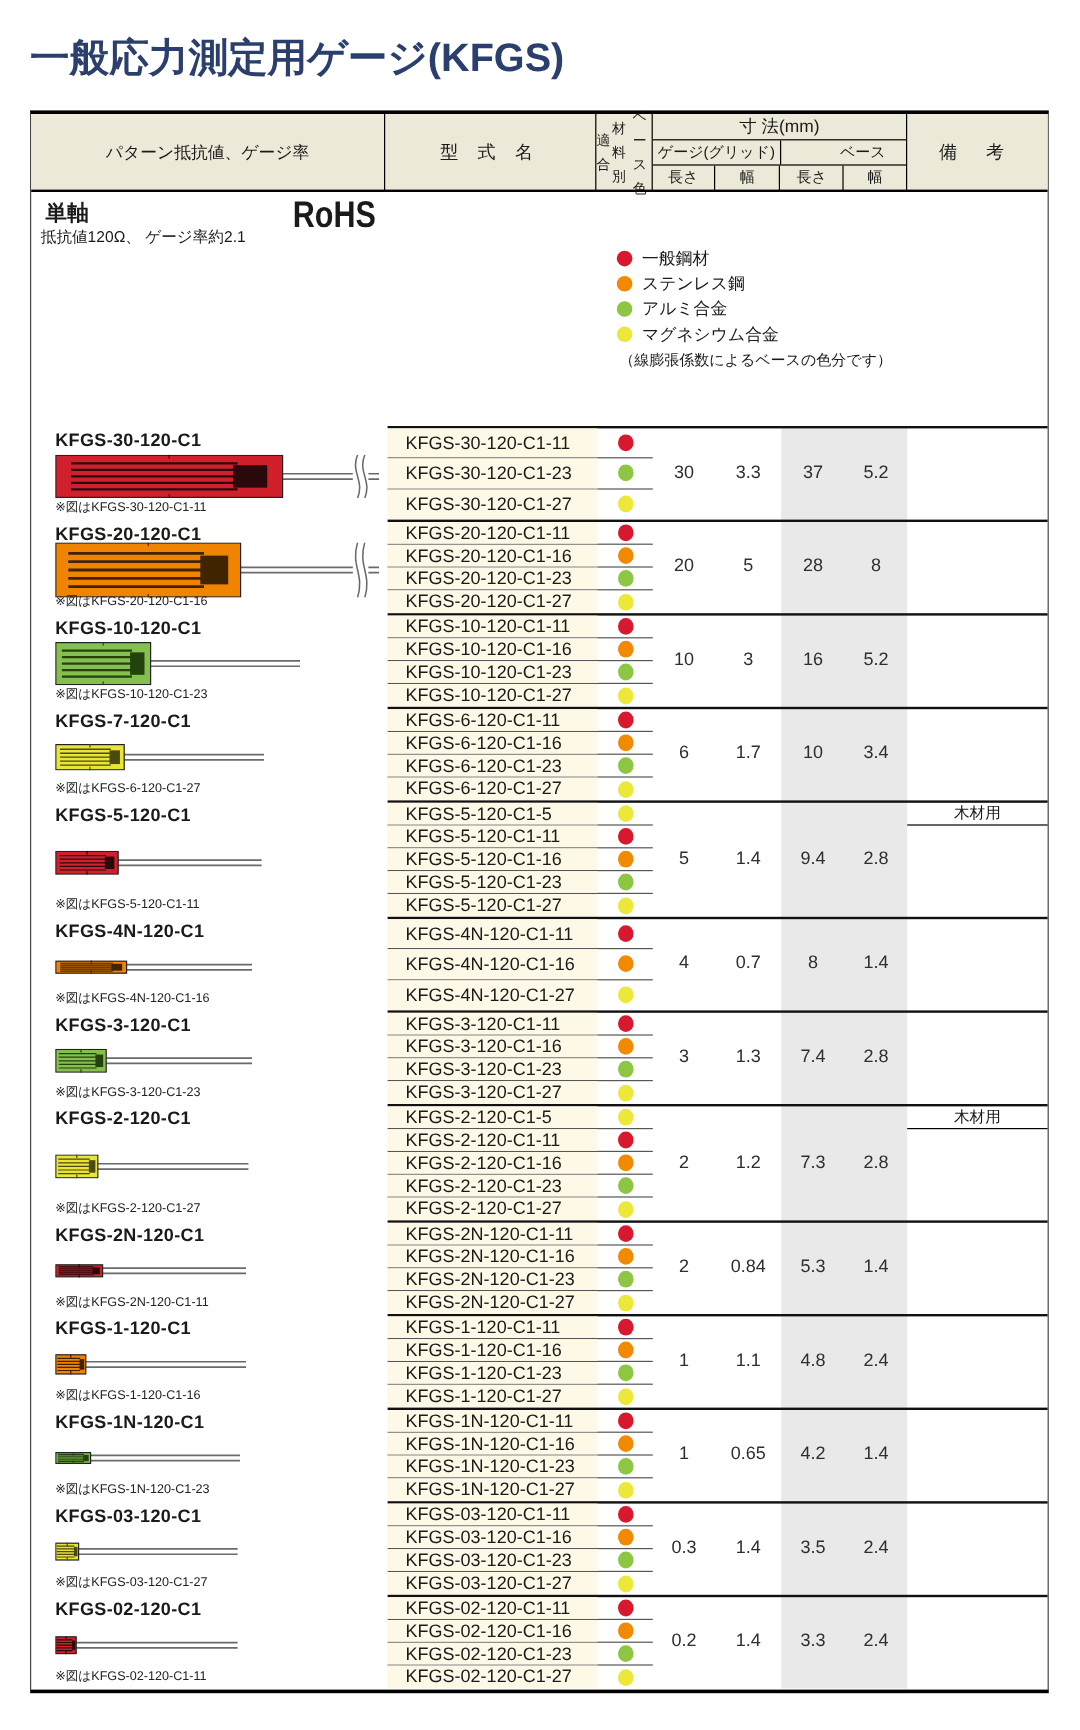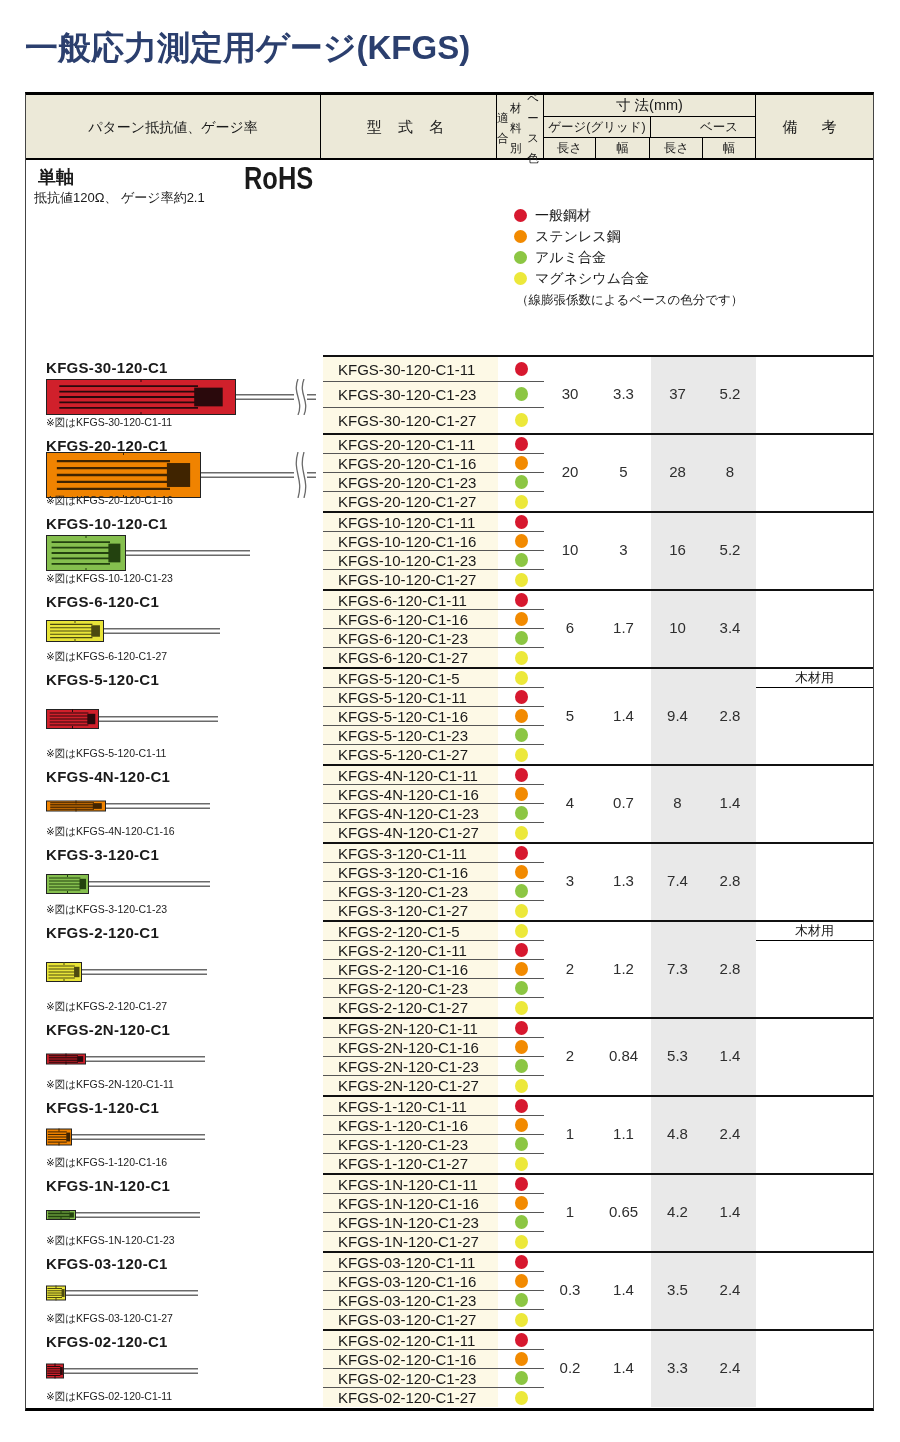--- a/index.html
+++ b/index.html
@@ -300,21 +300,21 @@
               </div>
             </div>
           </div>
           <div class="dim-val" style="left: 518px; width: 52px; top: 0px; height: 78px; line-height: 78px;">10</div>
           <div class="dim-val" style="left: 570px; width: 55px; top: 0px; height: 78px; line-height: 78px;">3</div>
           <div class="dim-val" style="left: 625px; width: 53px; top: 0px; height: 78px; line-height: 78px;">16</div>
           <div class="dim-val" style="left: 678px; width: 52px; top: 0px; height: 78px; line-height: 78px;">5.2</div>
         </div>
         <div class="group" style="top: 494px; height: 78px;">
           <div class="g-pattern">
-            <div class="g-title">KFGS-6-120-C1</div>
+            <div class="g-title">KFGS-7-120-C1</div>
             <div class="g-fig" style="top: 31px;"><svg width="175" height="22" viewBox="0 0 175 22">
                 <line x1="54" y1="8.8" x2="174" y2="8.8" stroke="#6a6a6a" stroke-width="1.4"></line>
                 <line x1="54" y1="13.2" x2="174" y2="13.2" stroke="#6a6a6a" stroke-width="1.4"></line>
                 <rect x="0.5" y="0.5" width="57" height="21" fill="#e8e438" stroke="#222" stroke-width="1"></rect>
                 <line x1="4.0600000000000005" y1="4.4" x2="46.400000000000006" y2="4.4" stroke="#4c4a10" stroke-width="1.1"></line>
                 <line x1="4.0600000000000005" y1="7.7" x2="46.400000000000006" y2="7.7" stroke="#4c4a10" stroke-width="1.1"></line>
                 <line x1="4.0600000000000005" y1="11" x2="46.400000000000006" y2="11" stroke="#4c4a10" stroke-width="1.1"></line>
                 <line x1="4.0600000000000005" y1="14.299999999999999" x2="46.400000000000006" y2="14.299999999999999" stroke="#4c4a10" stroke-width="1.1"></line>
                 <line x1="4.0600000000000005" y1="17.6" x2="46.400000000000006" y2="17.6" stroke="#4c4a10" stroke-width="1.1"></line>
                 <rect x="45.24" y="5.279999999999999" width="8.7" height="11.440000000000001" fill="#4c4a10"></rect>
@@ -458,28 +458,20 @@
             <div class="vrow">
               <div class="row-left">
                 <div class="m-cell">KFGS-4N-120-C1-16</div>
                 <div class="dot-cell">
                   <span class="dot" style="background: rgb(242, 138, 0);"></span>
                 </div>
               </div>
             </div>
             <div class="vrow">
               <div class="row-left">
-                <div class="m-cell">KFGS-4N-120-C1-23</div>
-                <div class="dot-cell">
-                  <span class="dot" style="background: rgb(140, 198, 67);"></span>
-                </div>
-              </div>
-            </div>
-            <div class="vrow">
-              <div class="row-left">
                 <div class="m-cell">KFGS-4N-120-C1-27</div>
                 <div class="dot-cell">
                   <span class="dot" style="background: rgb(236, 232, 58);"></span>
                 </div>
               </div>
             </div>
           </div>
           <div class="dim-val" style="left: 518px; width: 52px; top: 0px; height: 78px; line-height: 78px;">4</div>
           <div class="dim-val" style="left: 570px; width: 55px; top: 0px; height: 78px; line-height: 78px;">0.7</div>
           <div class="dim-val" style="left: 625px; width: 53px; top: 0px; height: 78px; line-height: 78px;">8</div>

